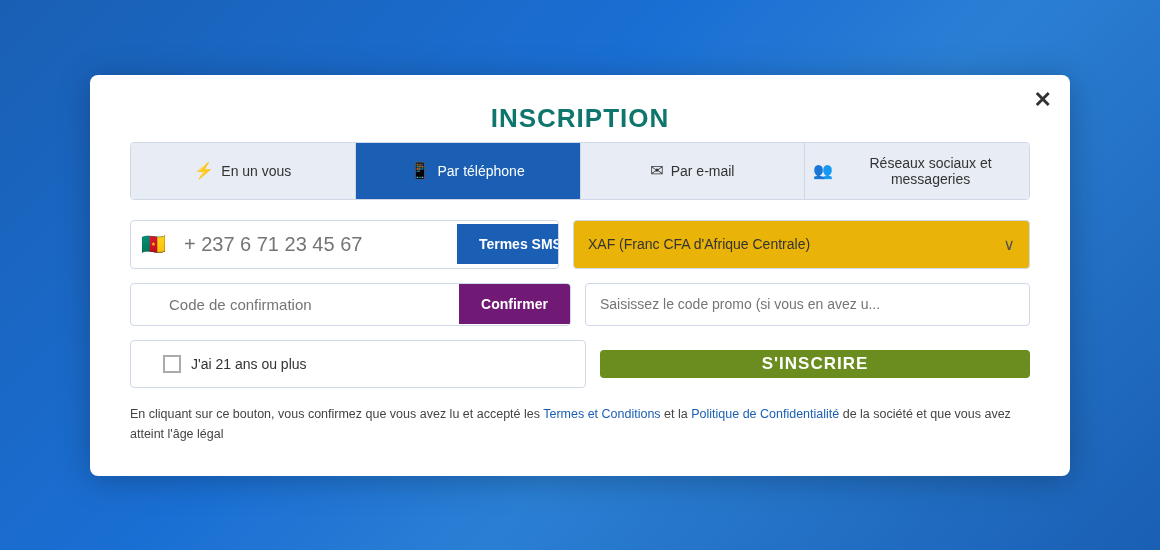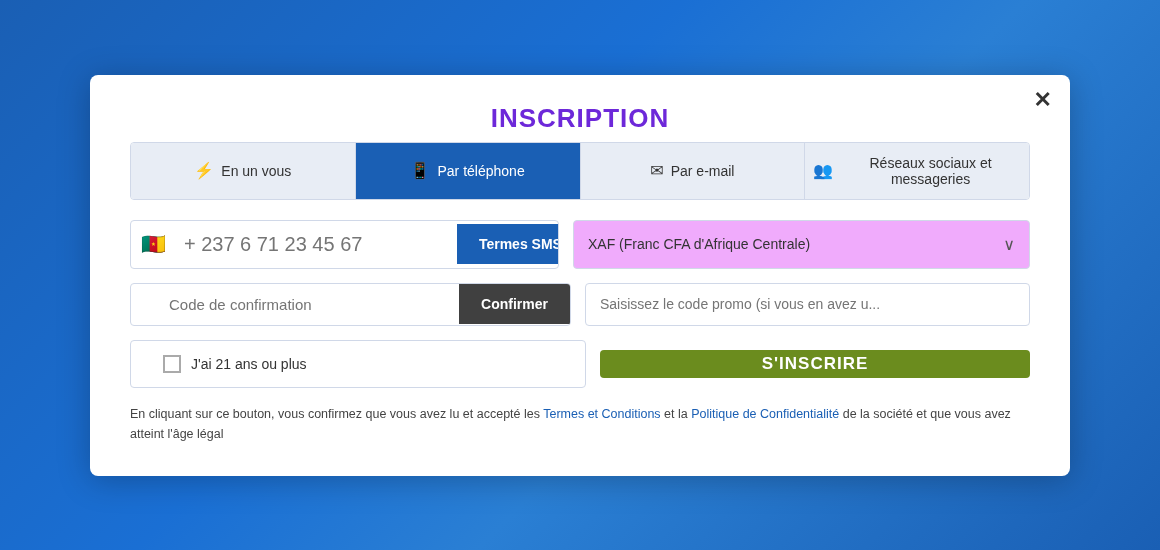--- a/index.html
+++ b/index.html
@@ -39,21 +39,21 @@
       font-size: 22px;
       color: #333;
       cursor: pointer;
       line-height: 1;
       font-weight: bold;
     }
     .modal-title {
       text-align: center;
       font-size: 26px;
       font-weight: bold;
-      color: #6d28d9;
+      color: #0f766e;
       margin-bottom: 8px;
       letter-spacing: 1px;
     }
     .tabs {
       display: flex;
       border: 1px solid #d0d8e8;
       border-radius: 4px;
       overflow: hidden;
       margin-bottom: 20px;
     }
@@ -121,21 +121,21 @@
       cursor: pointer;
       white-space: nowrap;
     }
     .currency-select {
       flex: 1;
       border: 1px solid #d0d8e8;
       border-radius: 4px;
       padding: 12px 14px;
       font-size: 14px;
       color: #333;
-      background: #f0abfc;
+      background: #eab308;
       cursor: pointer;
       display: flex;
       align-items: center;
       justify-content: space-between;
     }
     .currency-chevron {
       font-size: 16px;
       color: #555;
     }
     .confirm-group {
@@ -150,21 +150,21 @@
     .confirm-input {
       flex: 1;
       border: none;
       outline: none;
       font-size: 15px;
       padding: 12px 14px;
       color: #999;
       background: #fff;
     }
     .confirm-btn {
-      background: #404040;
+      background: #701a75;
       color: #fff;
       border: none;
       padding: 12px 22px;
       font-size: 14px;
       font-weight: bold;
       cursor: pointer;
     }
     .promo-input {
       flex: 1;
       border: 1px solid #d0d8e8;

